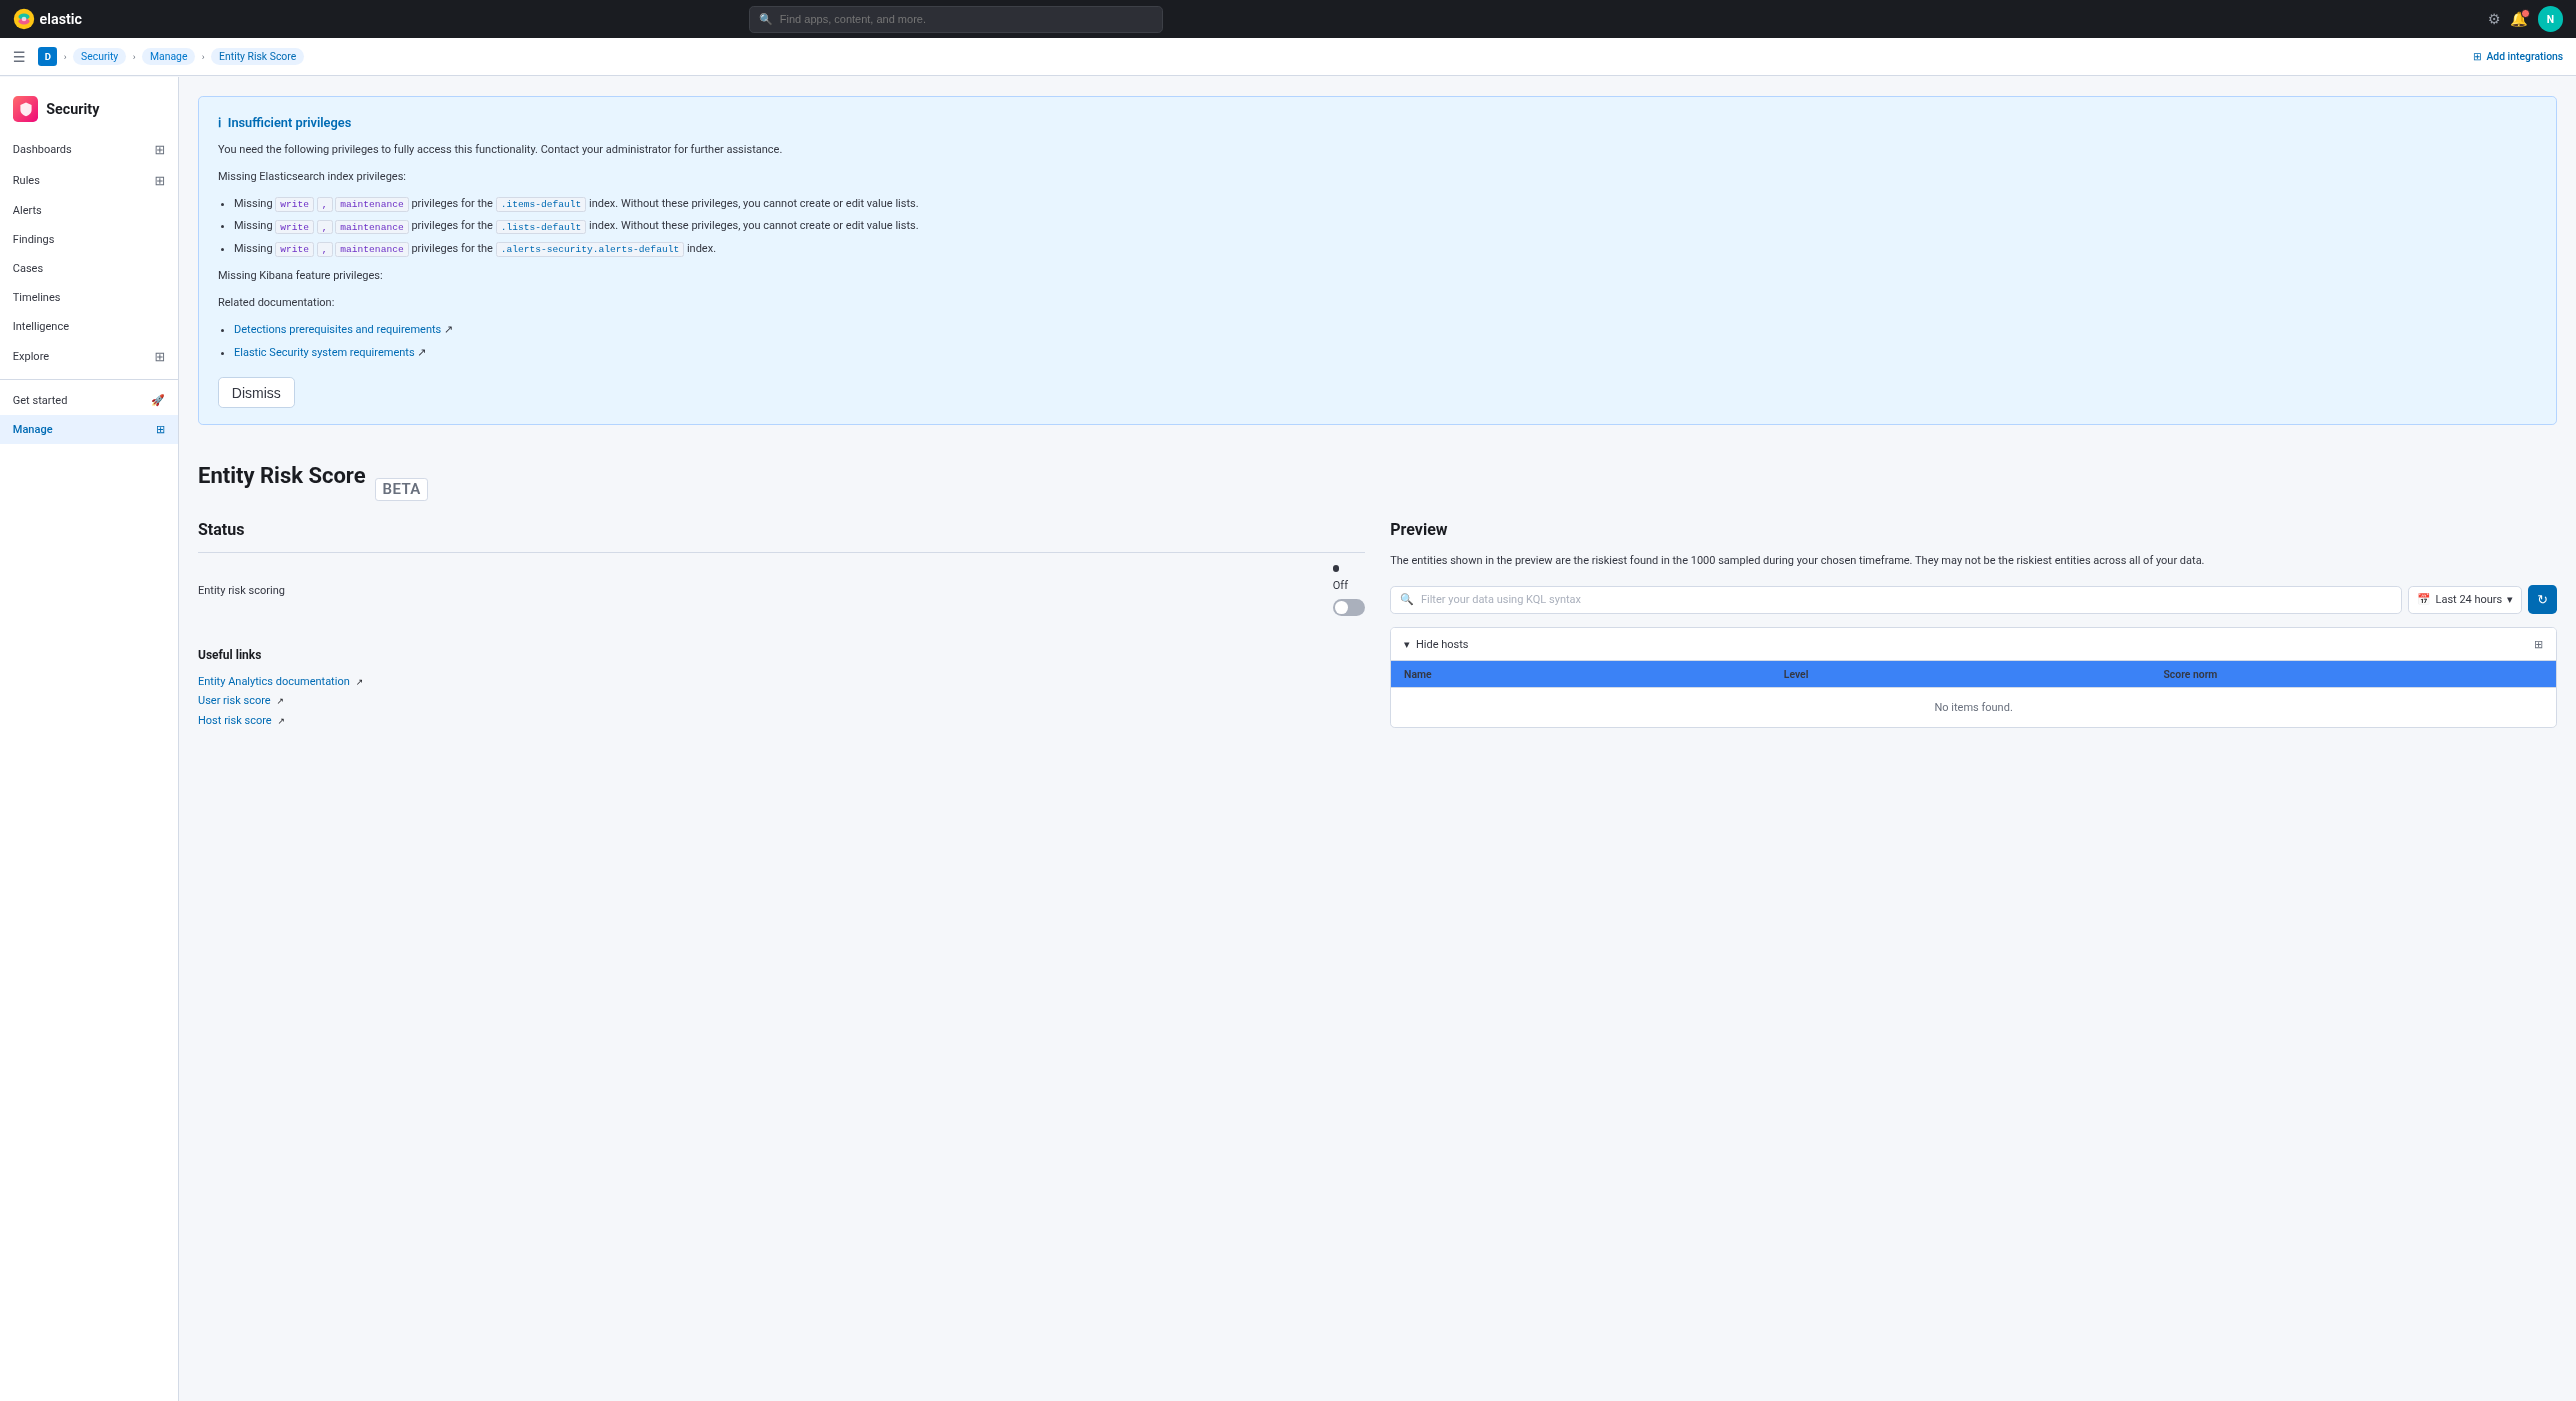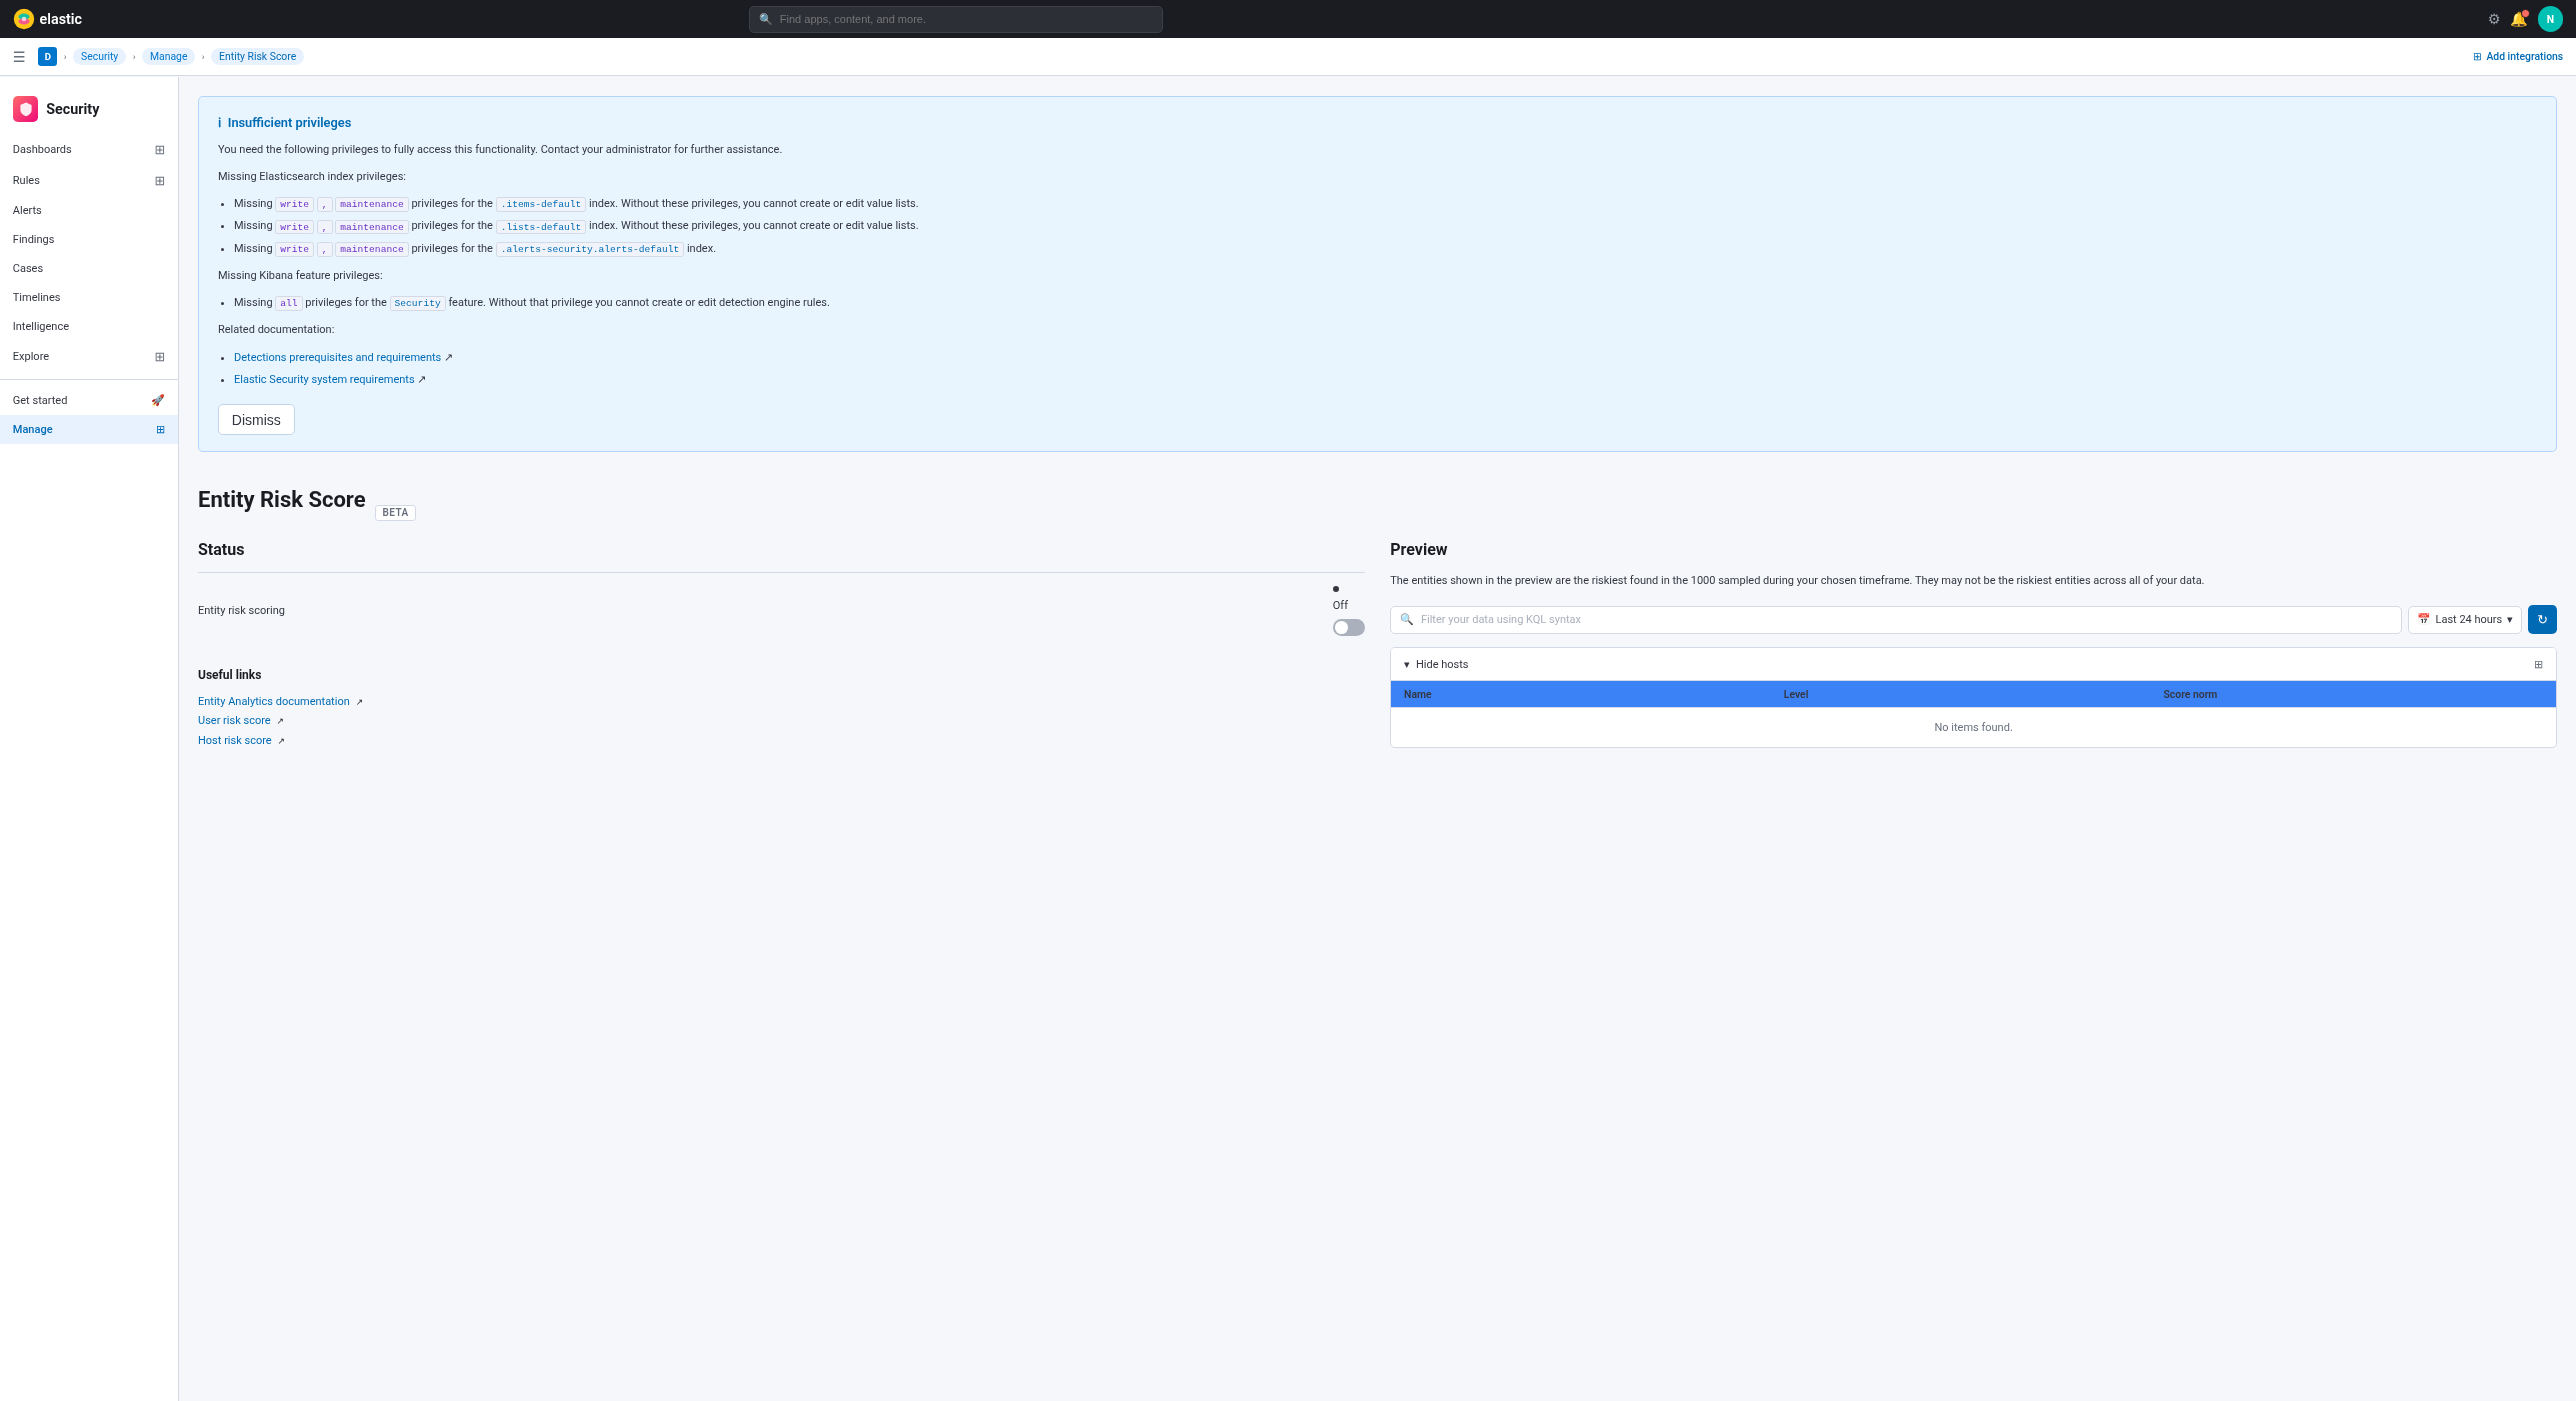--- a/index.html
+++ b/index.html
@@ -214,21 +214,21 @@
     .page-title {
       font-size: 22px;
       font-weight: 700;
       color: #1a1c21;
     }
     .beta-badge {
       background: #fff;
       border: 0.8px solid #d3dae6;
       border-radius: 3.2px;
       padding: 1.6px 6.4px;
-      font-size: 10px;
+      font-size: 15px;
       font-weight: 600;
       color: #69707d;
       letter-spacing: 0.4px;
       margin-top: 27px;
     }
 
     
     .two-col {
       display: grid;
       grid-template-columns: 1fr 1fr;
@@ -485,25 +485,20 @@
             Missing <span class="code-inline code-purple">write</span> <span class="code-inline code-purple">,</span> <span class="code-inline code-purple">maintenance</span> privileges for the <span class="code-inline code-blue">.items-default</span> index. Without these privileges, you cannot create or edit value lists.
           </li>
           <li>
             Missing <span class="code-inline code-purple">write</span> <span class="code-inline code-purple">,</span> <span class="code-inline code-purple">maintenance</span> privileges for the <span class="code-inline code-blue">.lists-default</span> index. Without these privileges, you cannot create or edit value lists.
           </li>
           <li>
             Missing <span class="code-inline code-purple">write</span> <span class="code-inline code-purple">,</span> <span class="code-inline code-purple">maintenance</span> privileges for the <span class="code-inline code-blue">.alerts-security.alerts-default</span> index.
           </li>
         </ul>
         <p>Missing Kibana feature privileges:</p>
-        <ul>
-          <li>
-            Missing <span class="code-inline code-purple">all</span> privileges for the <span class="code-inline code-blue">Security</span> feature. Without that privilege you cannot create or edit detection engine rules.
-          </li>
-        </ul>
         <p>Related documentation:</p>
         <ul>
           <li>
             <a href="#" class="link-blue">Detections prerequisites and requirements</a> <span>↗</span>
           </li>
           <li>
             <a href="#" class="link-blue">Elastic Security system requirements</a> <span>↗</span>
           </li>
         </ul>
         <button class="dismiss-btn">Dismiss</button>

